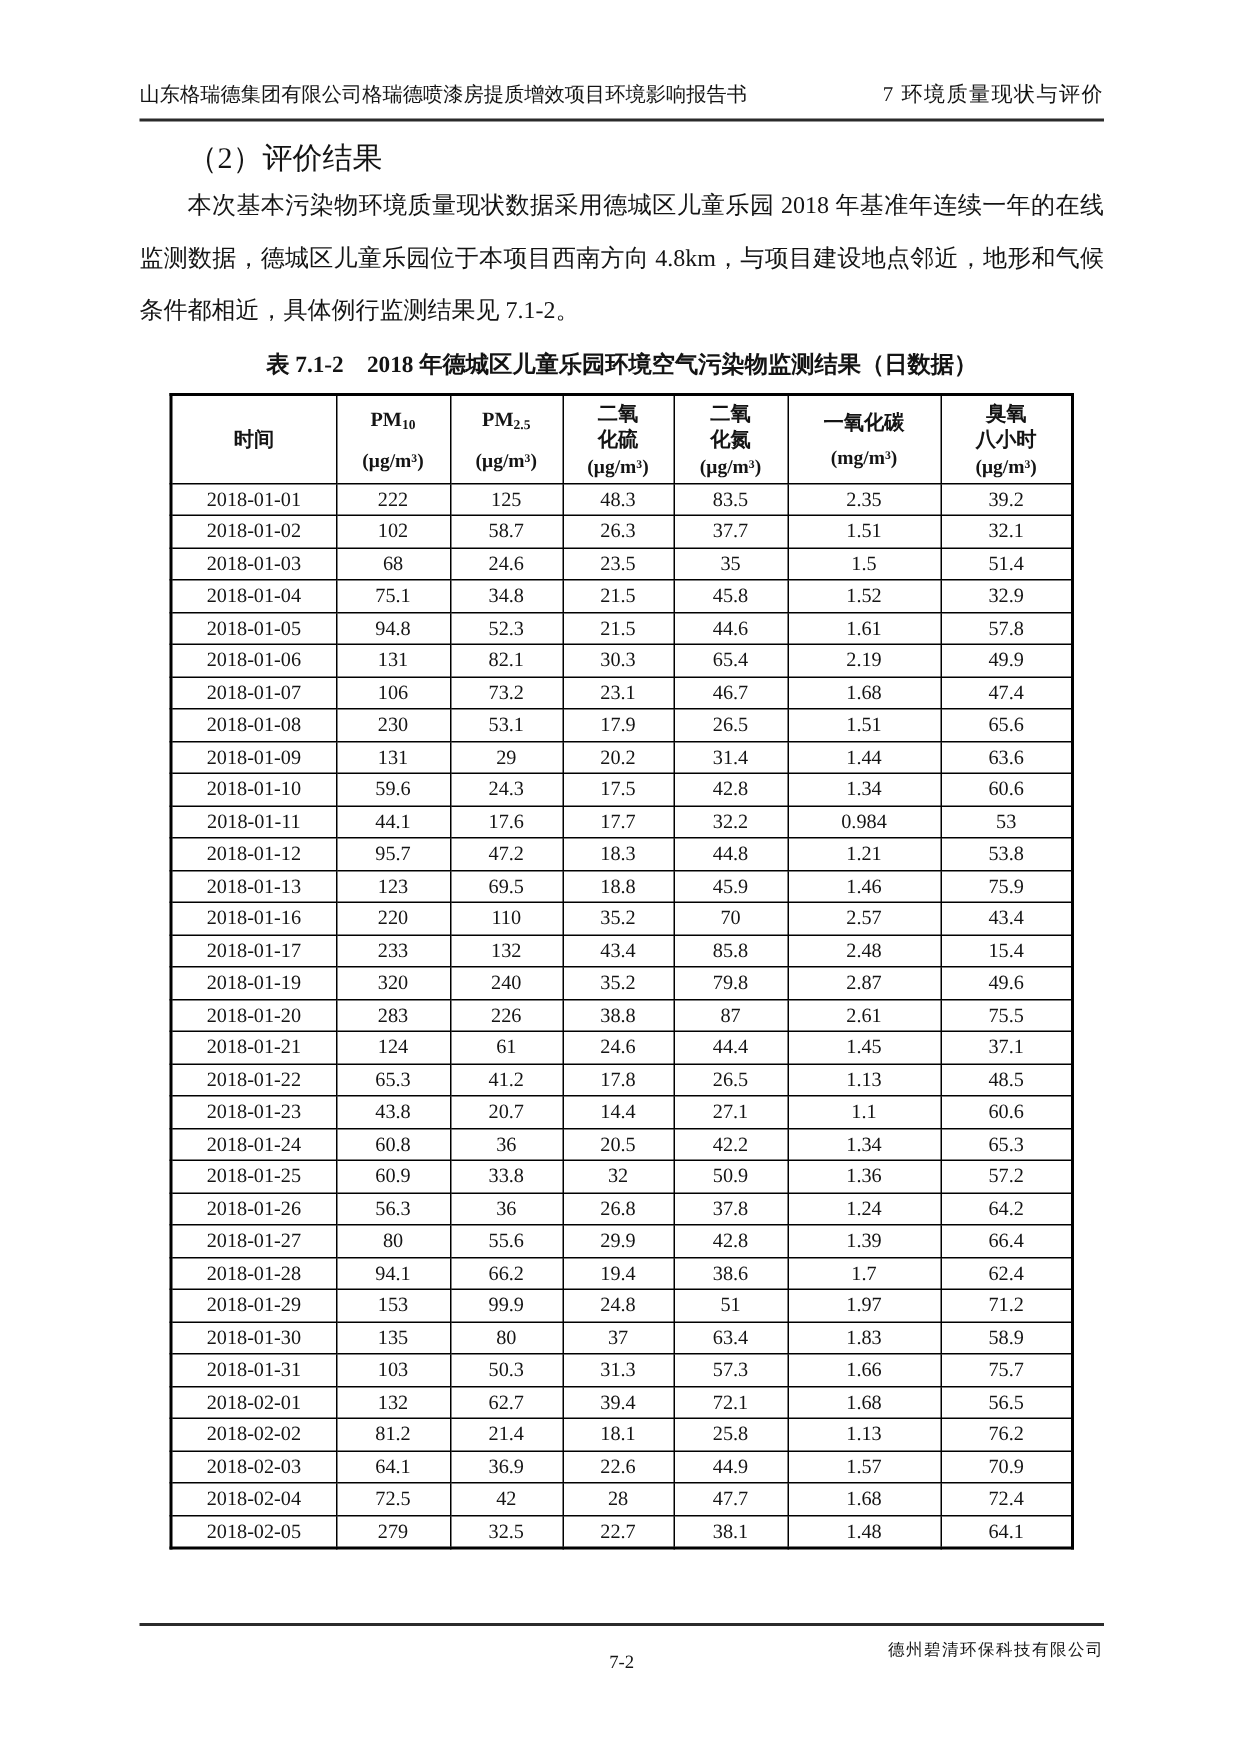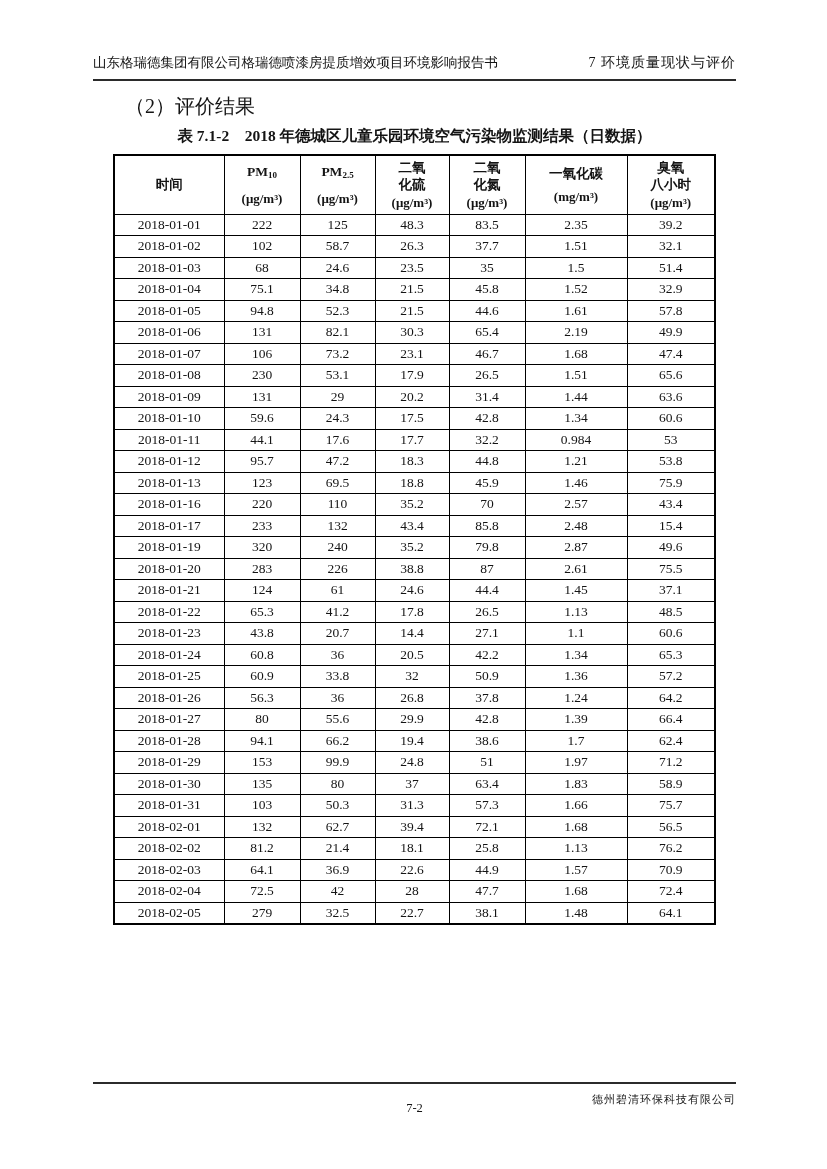--- a/index.html
+++ b/index.html
@@ -110,20 +110,21 @@
 
 <div class="page">
 
   <div class="page-header">
     <span class="left">山东格瑞德集团有限公司格瑞德喷漆房提质增效项目环境影响报告书</span>
     <span class="right">7 环境质量现状与评价</span>
   </div>
 
   <div class="content">
     <div class="section-heading">（2）评价结果</div>
+    <p class="body-paragraph">本次基本污染物环境质量现状数据采用德城区儿童乐园 2018 年基准年连续一年的在线监测数据，德城区儿童乐园位于本项目西南方向 4.8km，与项目建设地点邻近，地形和气候条件都相近，具体例行监测结果见 7.1-2。</p>
     <div class="table-title">表 7.1-2　2018 年德城区儿童乐园环境空气污染物监测结果（日数据）</div>
 
     <table class="monitoring-table">
       <colgroup>
         <col style="width:110px">
         <col style="width:76px">
         <col style="width:75px">
         <col style="width:74px">
         <col style="width:76px">
         <col style="width:102px">

